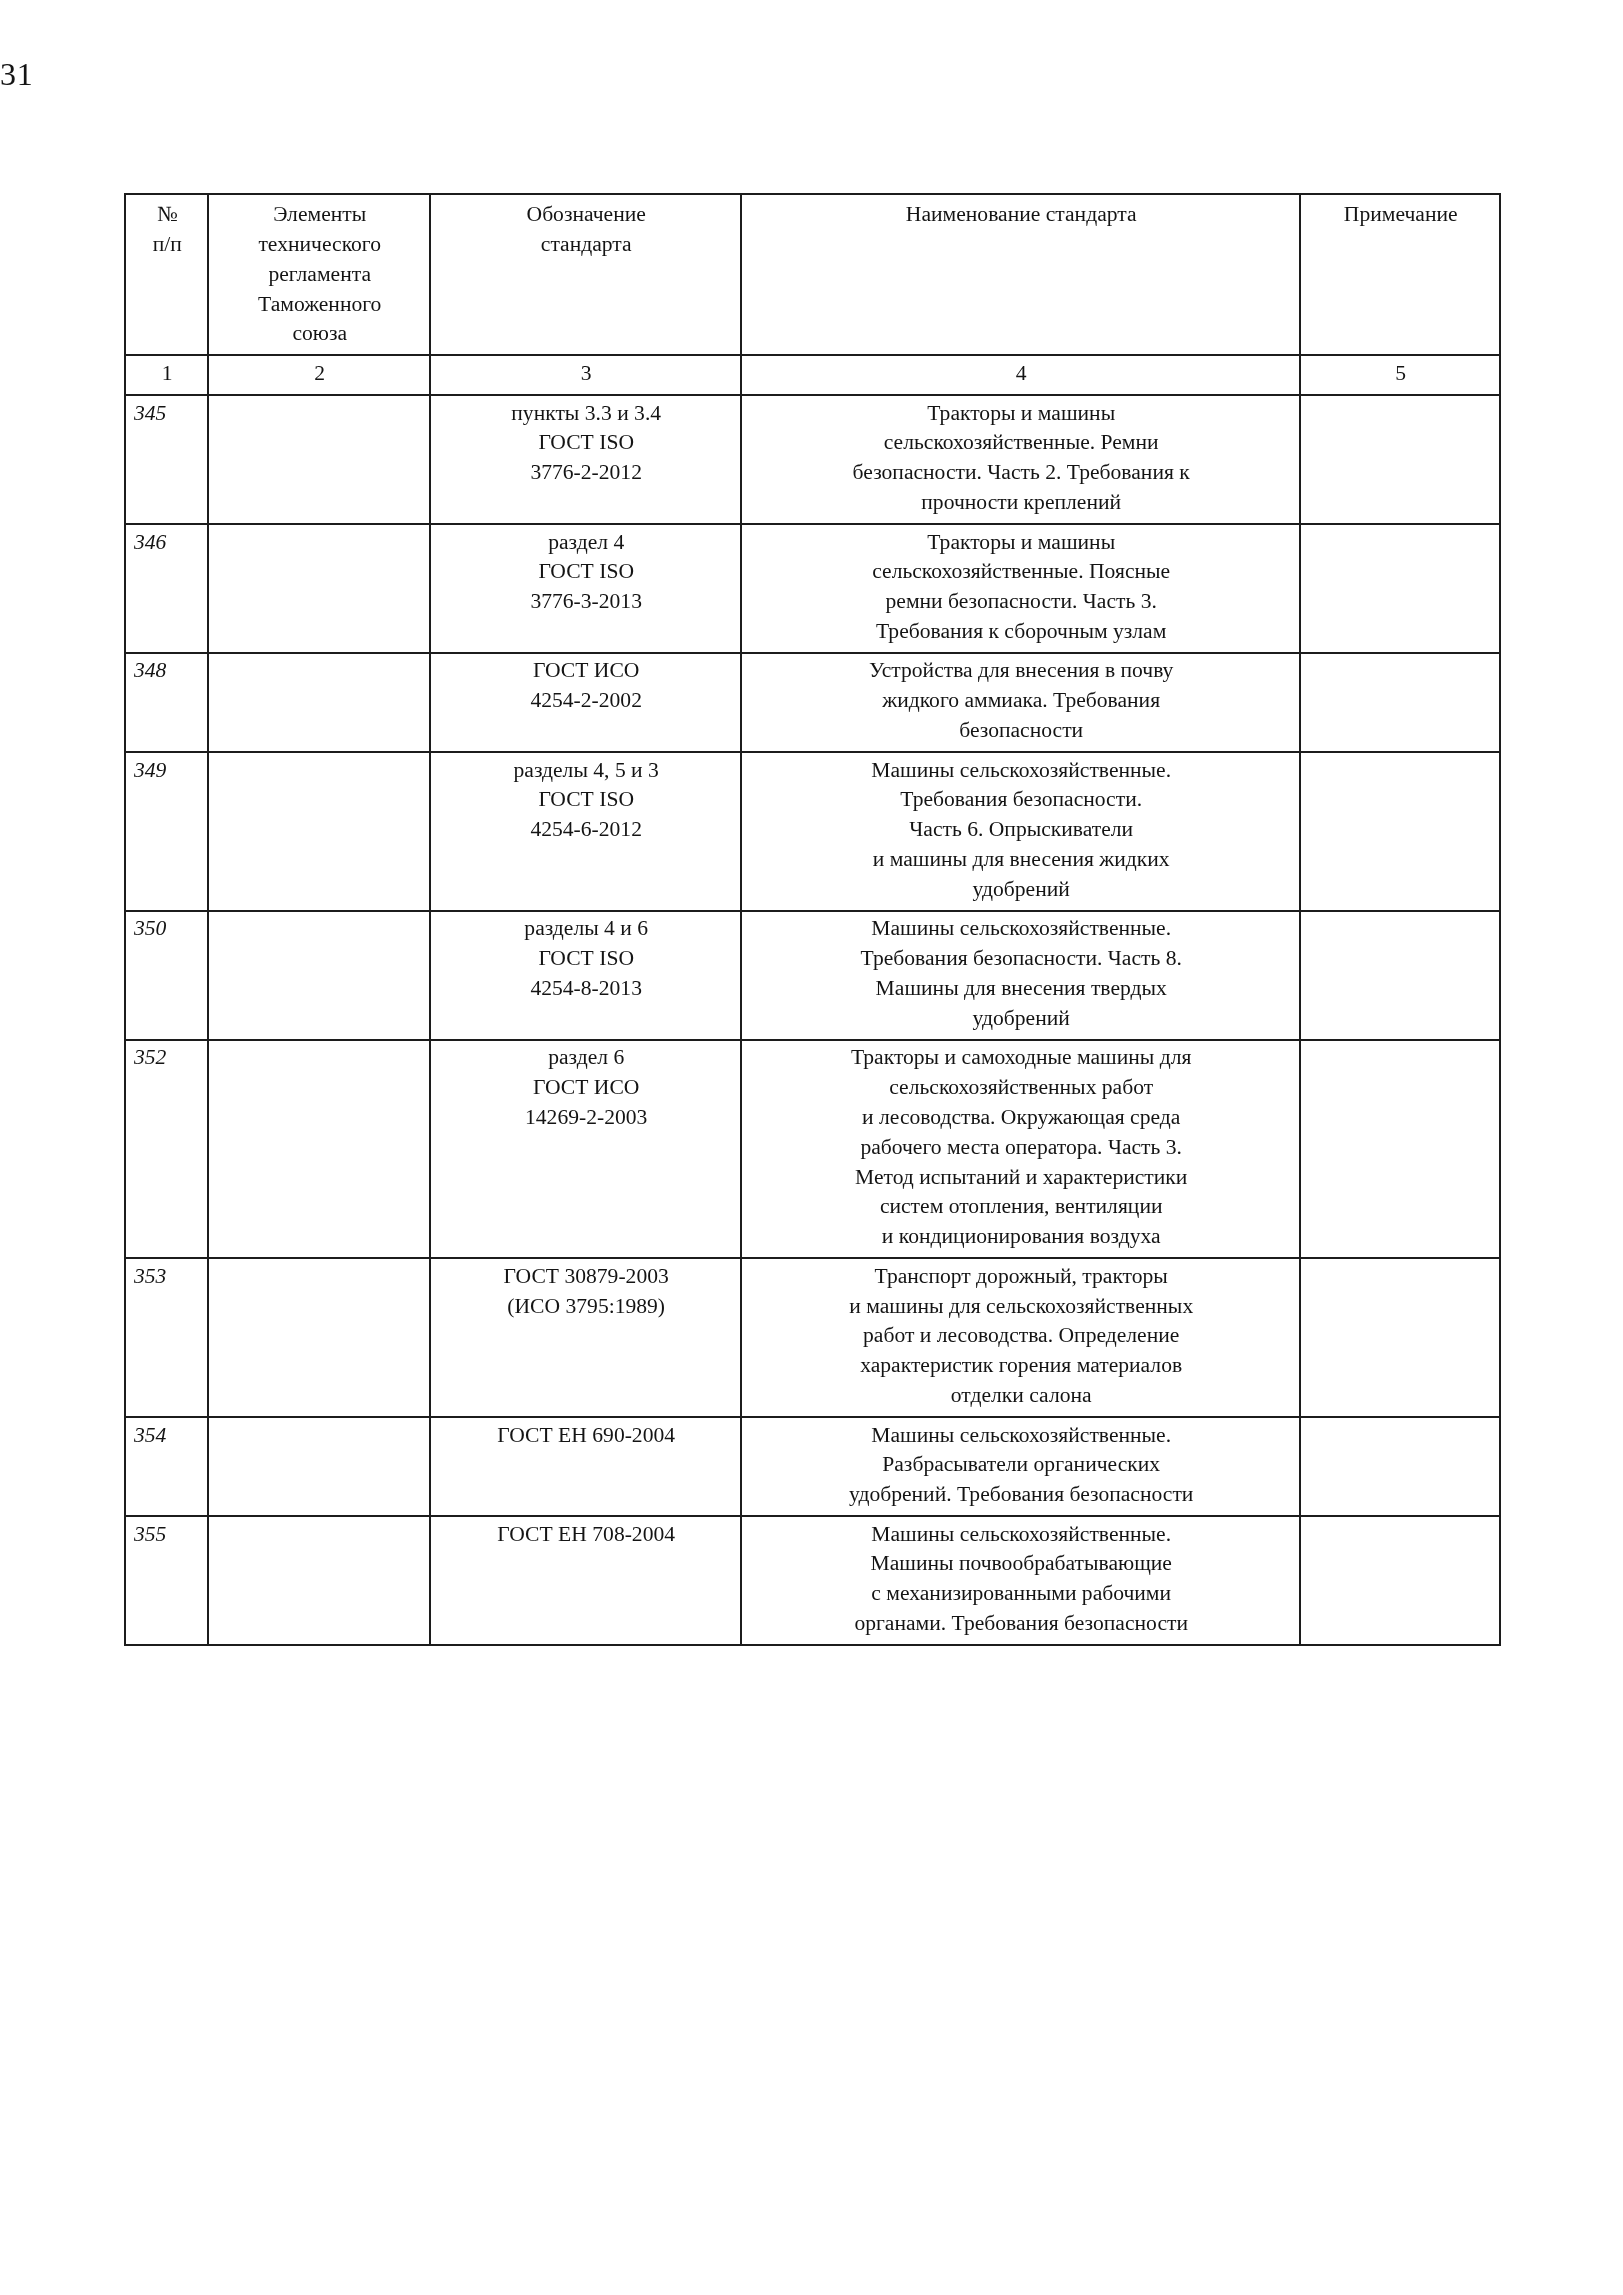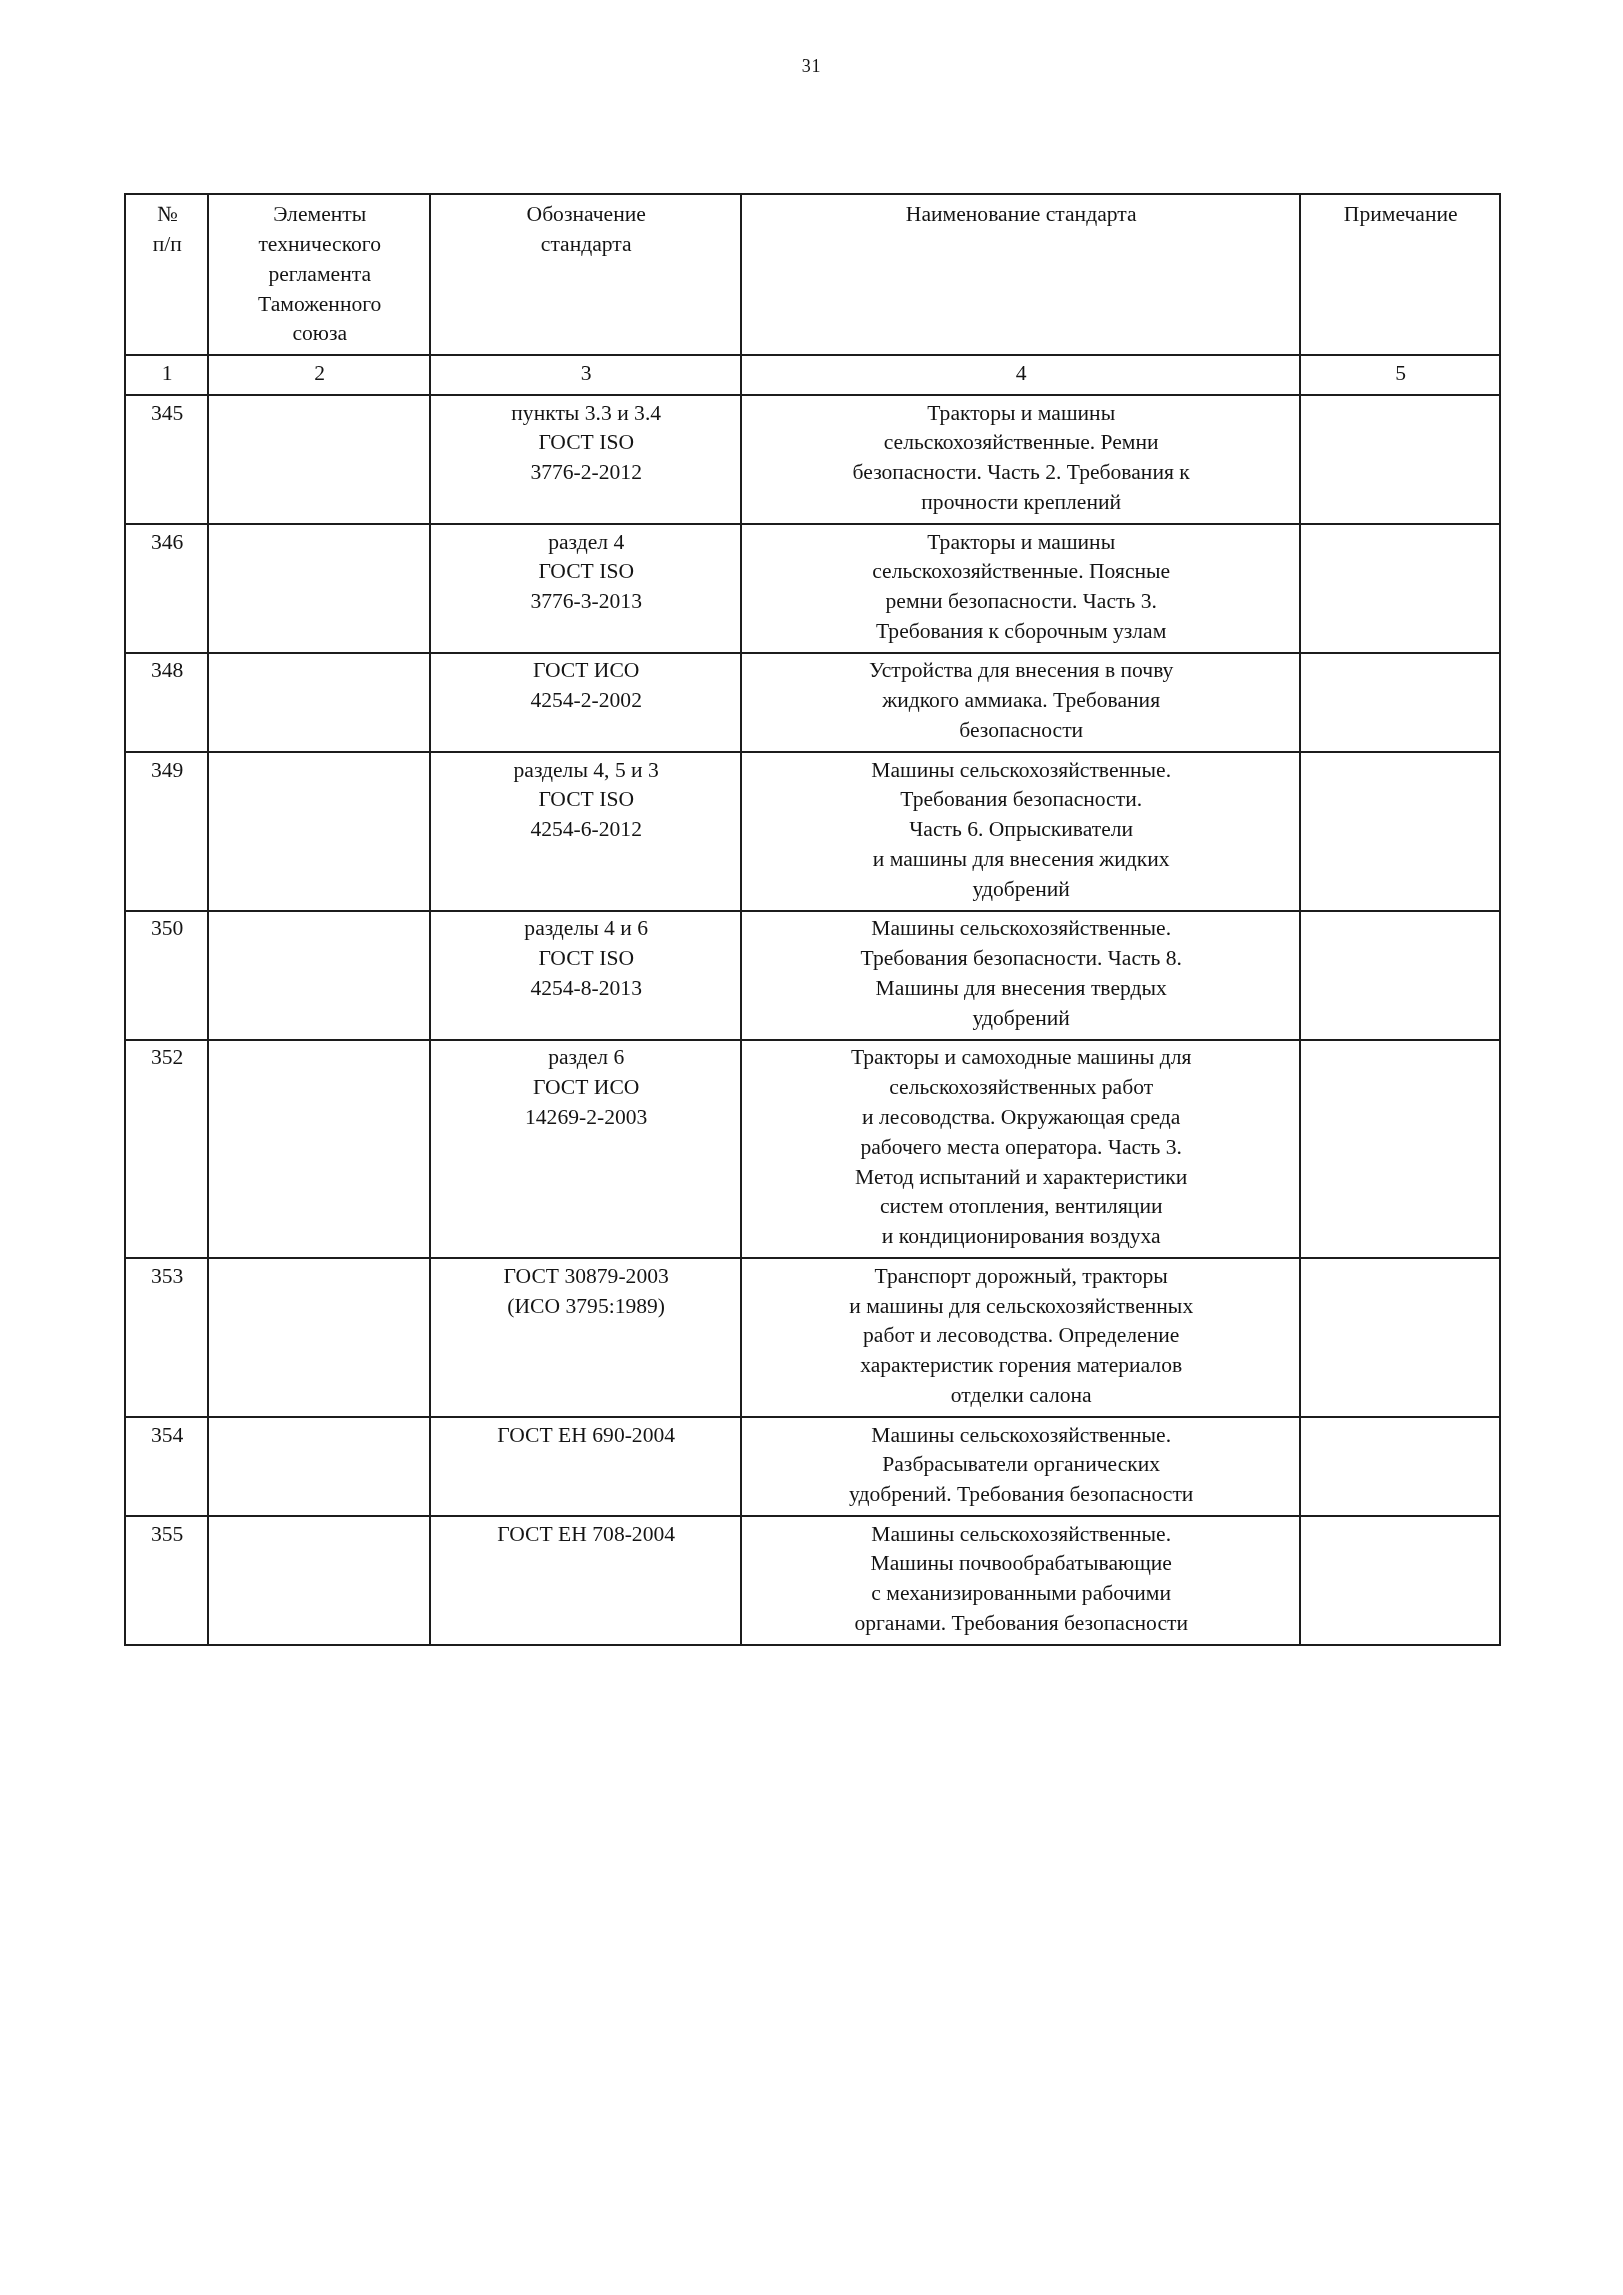--- a/index.html
+++ b/index.html
@@ -17,22 +17,22 @@
     position: relative;
     width: 1623px;
     height: 2295px;
     background: #ffffff;
   }
   .page-number {
     position: absolute;
     top: 56px;
     left: 0;
     width: 100%;
-    text-align: center;
-    font-size: 18px;
+    text-align: left;
+    font-size: 32px;
     letter-spacing: 0.7px;
   }
   table.std-table {
     position: absolute;
     left: 124px;
     top: 193px;
     width: 1375px;
     border-collapse: collapse;
     table-layout: fixed;
     font-size: 21.6px;
@@ -49,21 +49,22 @@
   table.std-table th {
     text-align: center;
     padding-top: 5.2px;
   }
   .index-row td {
     text-align: center;
     padding: 1.3px 2.6px 3.9px 2.6px;
   }
   td.col-num {
     padding-left: 6.5px;
-    text-align: center;
+    text-align: left;
+    font-style: italic;
   }
   td.col-element {
     border-top: none;
     border-bottom: none;
   }
   td.col-designation, td.col-name {
     text-align: center;
   }
 </style>
 </head>

